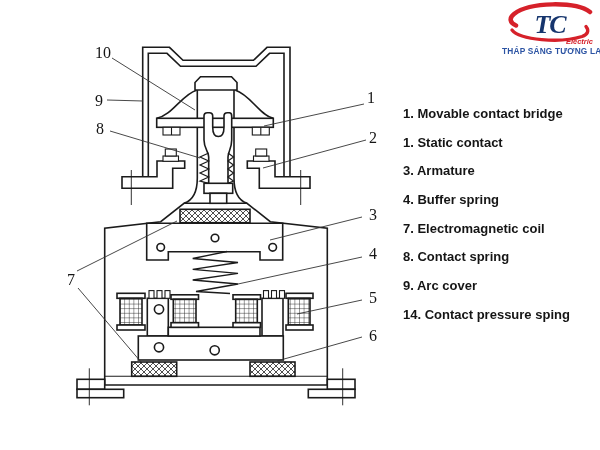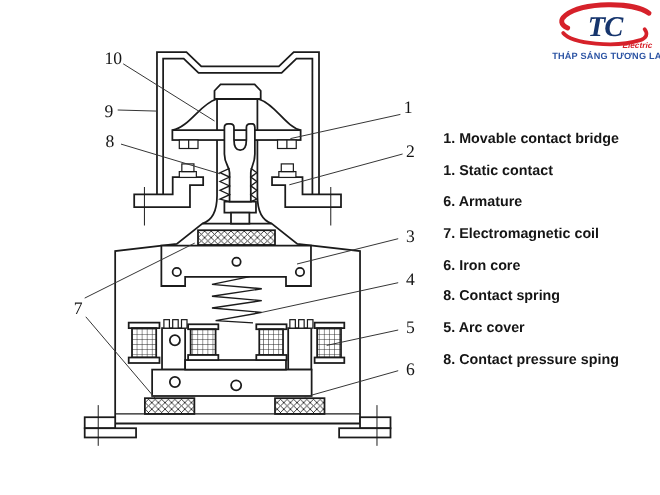--- a/index.html
+++ b/index.html
@@ -1,21 +1,21 @@
 <!DOCTYPE html>
 <html><head>
 <meta charset="utf-8">
 <style>
   html,body{margin:0;padding:0;background:#e8e8e8;}
   .stage{position:relative;width:600px;height:450px;background:#ffffff;overflow:hidden;
          font-family:"Liberation Sans",sans-serif;}
   .stage svg{display:block;}
   #drawing{position:absolute;left:0;top:0;}
   
-  .legend{position:absolute;left:403px;top:112px;width:197px;}
+  .legend{position:absolute;left:403px;top:100px;width:197px;}
   .legend-item{height:28.7px;line-height:28.7px;font-size:13px;font-weight:700;color:#151515;
                white-space:nowrap;letter-spacing:0;}
   
   .logo{position:absolute;left:502px;top:0;width:97px;height:58px;}
   .logo .tagline{position:absolute;left:0;top:46px;width:97px;text-align:center;
                  font-size:8.3px;font-weight:700;color:#2b53a3;letter-spacing:0.2px;white-space:nowrap;}
   .tc-text{font:italic 700 26px "Liberation Serif",serif;fill:#16356d;letter-spacing:-1px;}
   .electric-text{font:italic 700 7.5px "Liberation Sans",sans-serif;fill:#d6212a;}
   .callout{font:16px "Liberation Serif",serif;fill:#151515;}
 </style>
@@ -179,26 +179,26 @@
       <text class="callout" x="71" y="285">7</text>
       <text class="callout" x="100" y="134">8</text>
       <text class="callout" x="99" y="106">9</text>
       <text class="callout" x="103" y="58">10</text>
     </g>
   </svg>
 
   <div class="legend">
     <div class="legend-item">1. Movable contact bridge</div>
     <div class="legend-item">1. Static contact</div>
-    <div class="legend-item">6. Armature</div>
+    <div class="legend-item">3. Armature</div>
+    <div class="legend-item">4. Buffer spring</div>
     <div class="legend-item">7. Electromagnetic coil</div>
-    <div class="legend-item">6. Iron core</div>
     <div class="legend-item">8. Contact spring</div>
-    <div class="legend-item">5. Arc cover</div>
-    <div class="legend-item">8. Contact pressure sping</div>
+    <div class="legend-item">9. Arc cover</div>
+    <div class="legend-item">14. Contact pressure sping</div>
   </div>
 
   <div class="logo">
     <svg width="97" height="46" viewBox="0 0 97 46">
       <path d="M88,12 C74,1.5 28,1.5 12,14 C7,18 7.5,22.5 14,25.5" stroke="#d6212a" stroke-width="4.5" fill="none" stroke-linecap="round"></path>
       <path d="M10,30 C18,40 58,43.5 80,36.5 C85.5,34.5 87.5,31 84,26.5" stroke="#d6212a" stroke-width="3.4" fill="none" stroke-linecap="round"></path>
       <text class="tc-text" x="48" y="33" text-anchor="middle">TC</text>
       <text class="electric-text" x="91" y="44" text-anchor="end">Electric</text>
     </svg>
     <div class="tagline">THÁP SÁNG TƯƠNG LAI</div>

